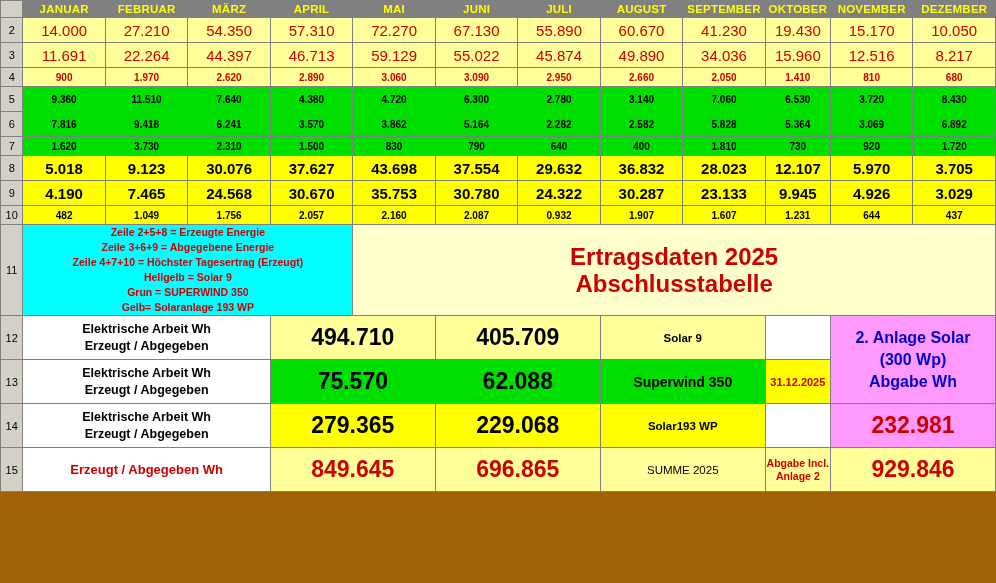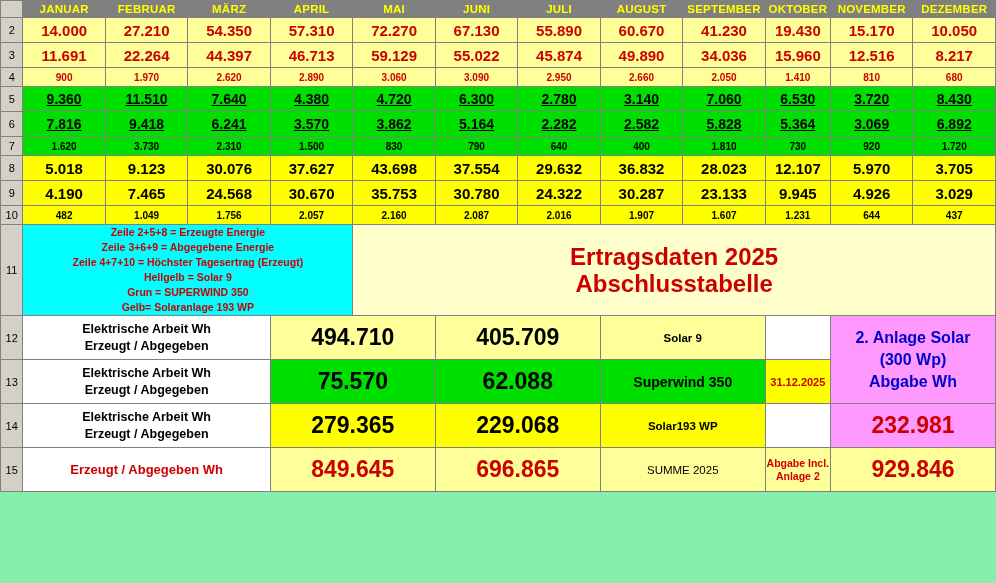--- a/index.html
+++ b/index.html
@@ -7,21 +7,21 @@
     margin: 0; padding: 0;
     width: 996px; height: 583px;
     background: #ffffff;
     font-family: "Liberation Sans", sans-serif;
     overflow: hidden;
   }
   #sheet {
     position: relative;
     width: 996px;
     height: 583px;
-    background: #86efac;
+    background: #a16207;
   }
   table.grid {
     border-collapse: collapse;
     table-layout: fixed;
     width: 996px;
   }
   table.grid td, table.grid th {
     border: 1px solid #808080;
     padding: 0;
     text-align: center;
@@ -45,38 +45,37 @@
     font-weight: bold;
     font-size: 11.5px;
     height: 17px;
     letter-spacing: 0.2px;
   }
   tr.hdr td.rowhdr { background:#d4d0c8; color:#000; font-weight: normal;}
   
   tr.big td.v {
     background: #ffff99;
     color: #cc0000;
-    font-weight: bold;
+    font-weight: normal;
     font-size: 15px;
     height: 25px;
   }
   tr.small td.v {
     background: #ffff99;
     color: #cc0000;
     font-weight: bold;
     font-size: 10px;
     height: 19px;
   }
   tr.biggreen td.v {
     background: #00e000;
     color: #000000;
     font-weight: bold;
-    font-size: 14px;
+    font-size: 10px;
     height: 25px;
-    text-decoration: underline;
   }
   tr.smallgreen td.v {
     background: #00e000;
     color: #000000;
     font-weight: bold;
     font-size: 10px;
     height: 19px;
   }
   tr.bigyellow td.v {
     background: #ffff00;
@@ -323,21 +322,21 @@
   </tr>
 
   <tr class="smallyellow">
     <td class="rowhdr">10</td>
     <td class="v">482</td>
     <td class="v">1.049</td>
     <td class="v">1.756</td>
     <td class="v">2.057</td>
     <td class="v">2.160</td>
     <td class="v">2.087</td>
-    <td class="v">2.016</td>
+    <td class="v">0.932</td>
     <td class="v">1.907</td>
     <td class="v">1.607</td>
     <td class="v">1.231</td>
     <td class="v">644</td>
     <td class="v">437</td>
   </tr>
 
   <tr>
     <td class="rowhdr">11</td>
     <td class="legend" colspan="4">

